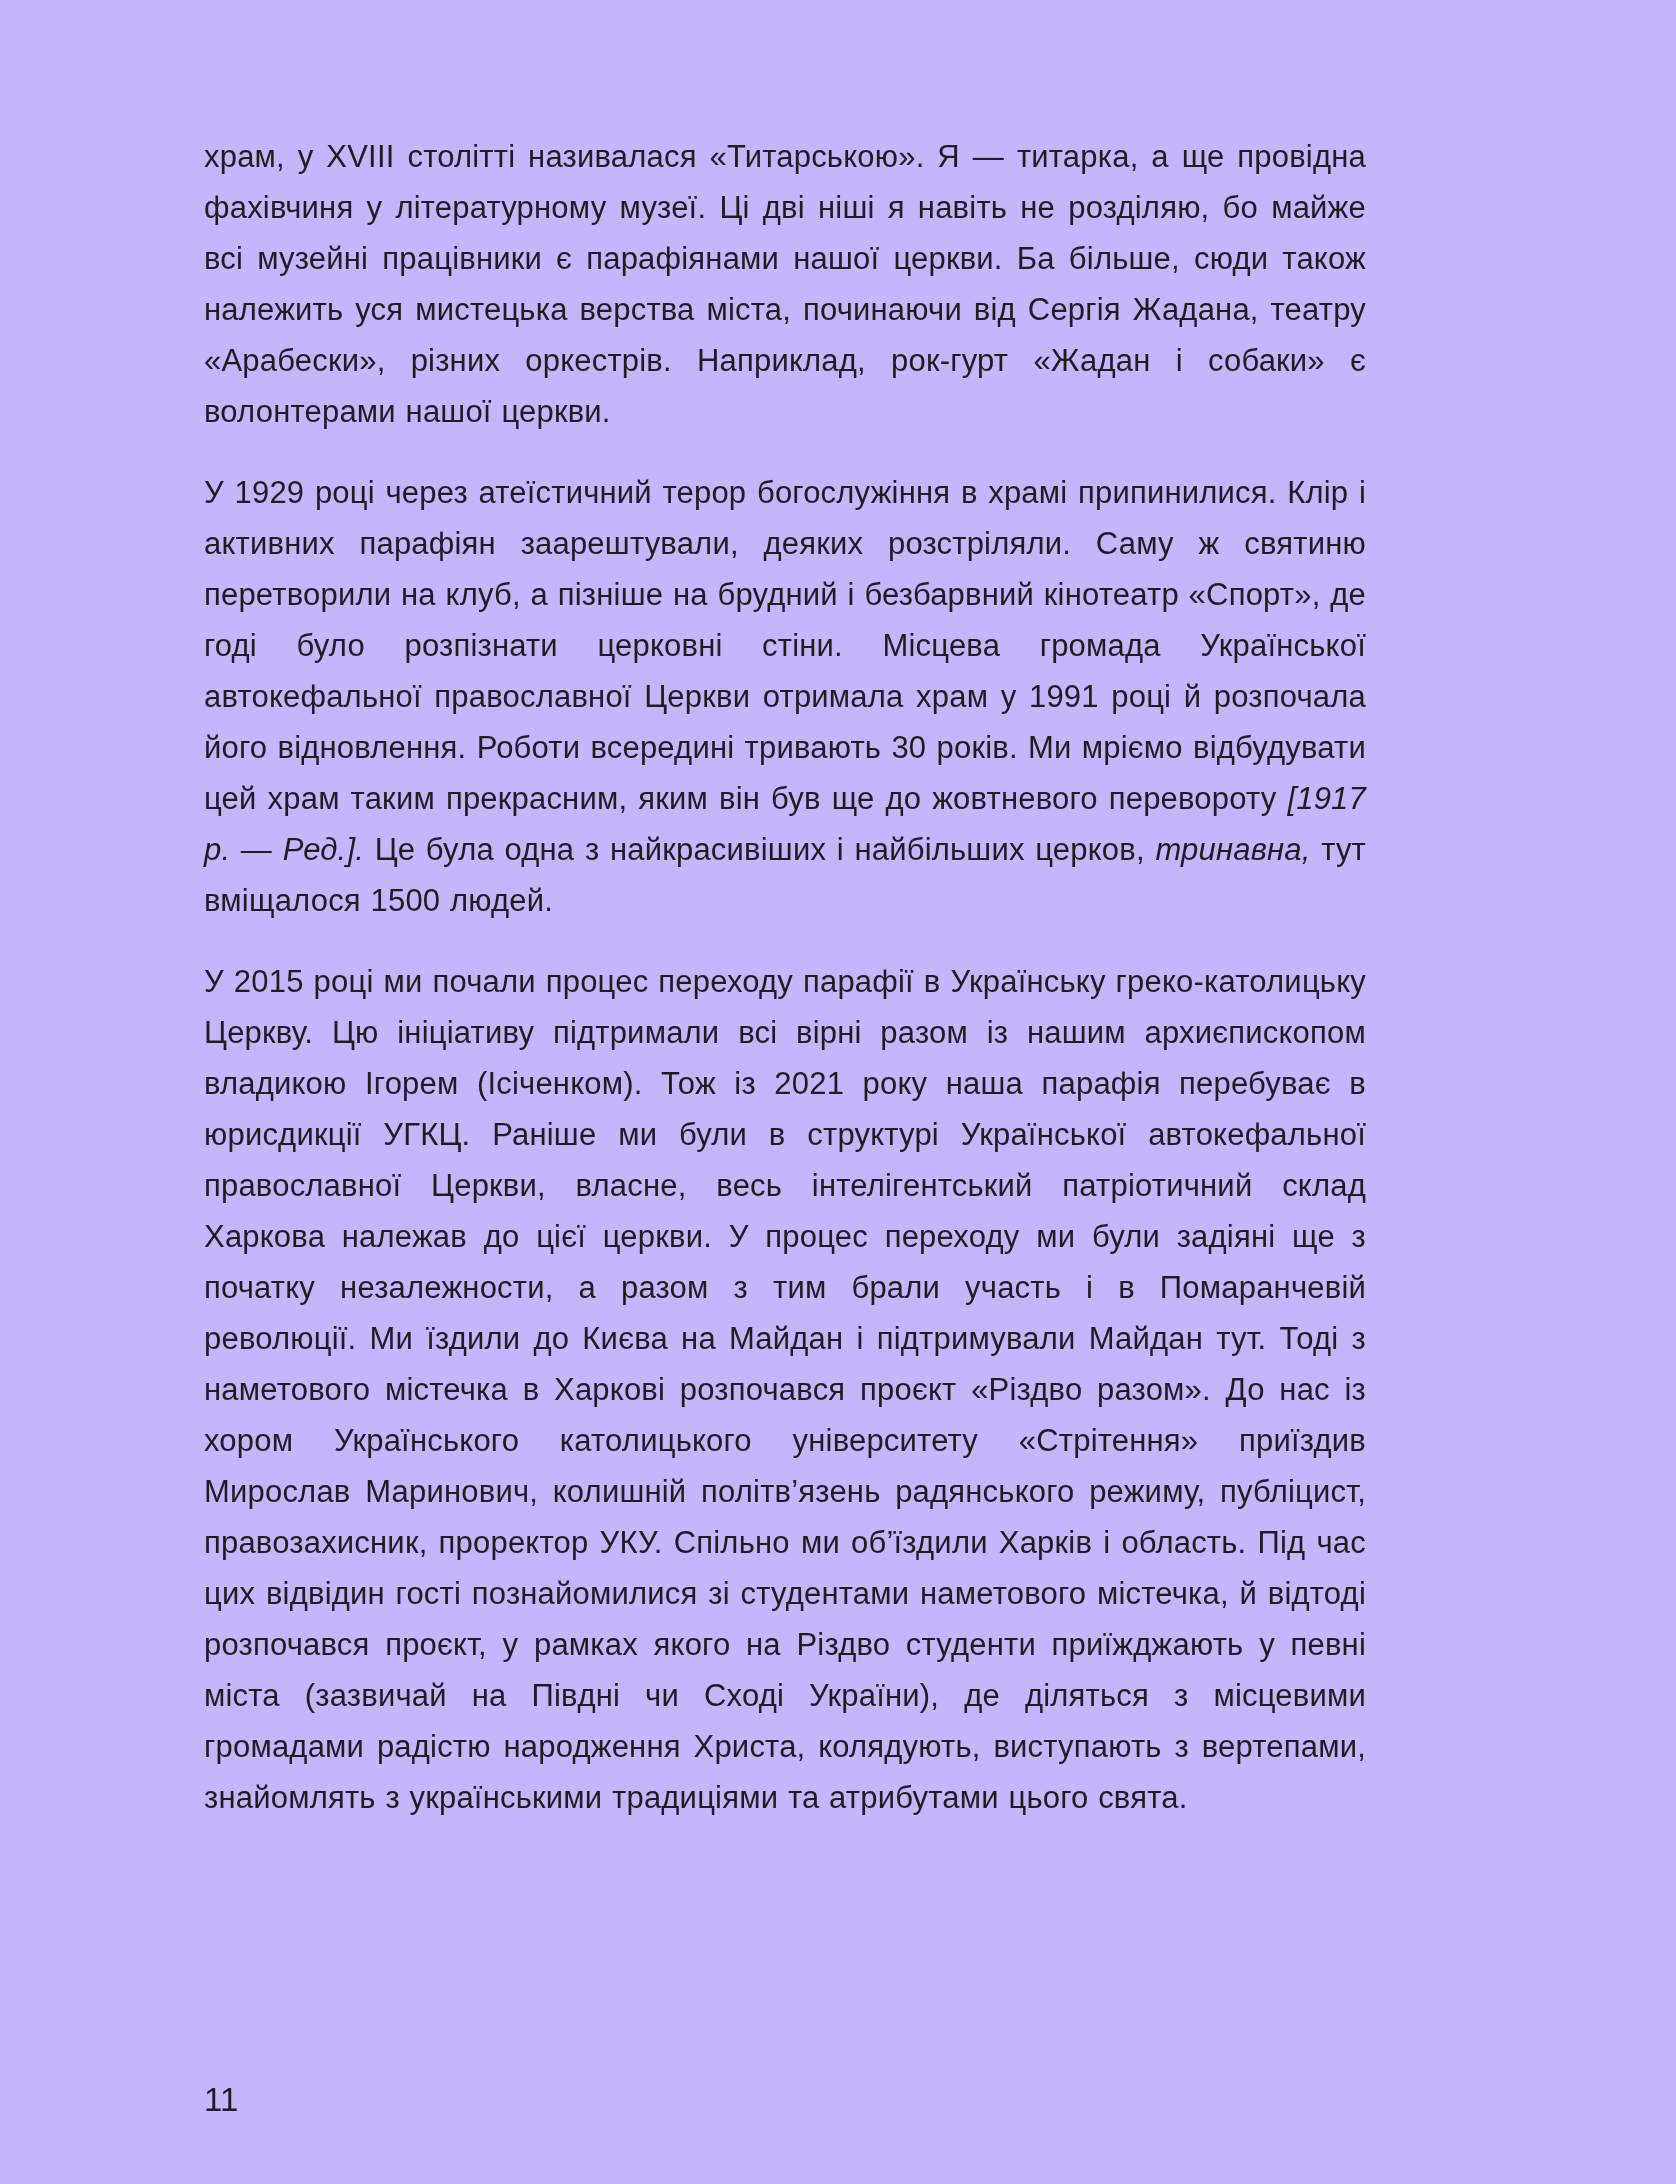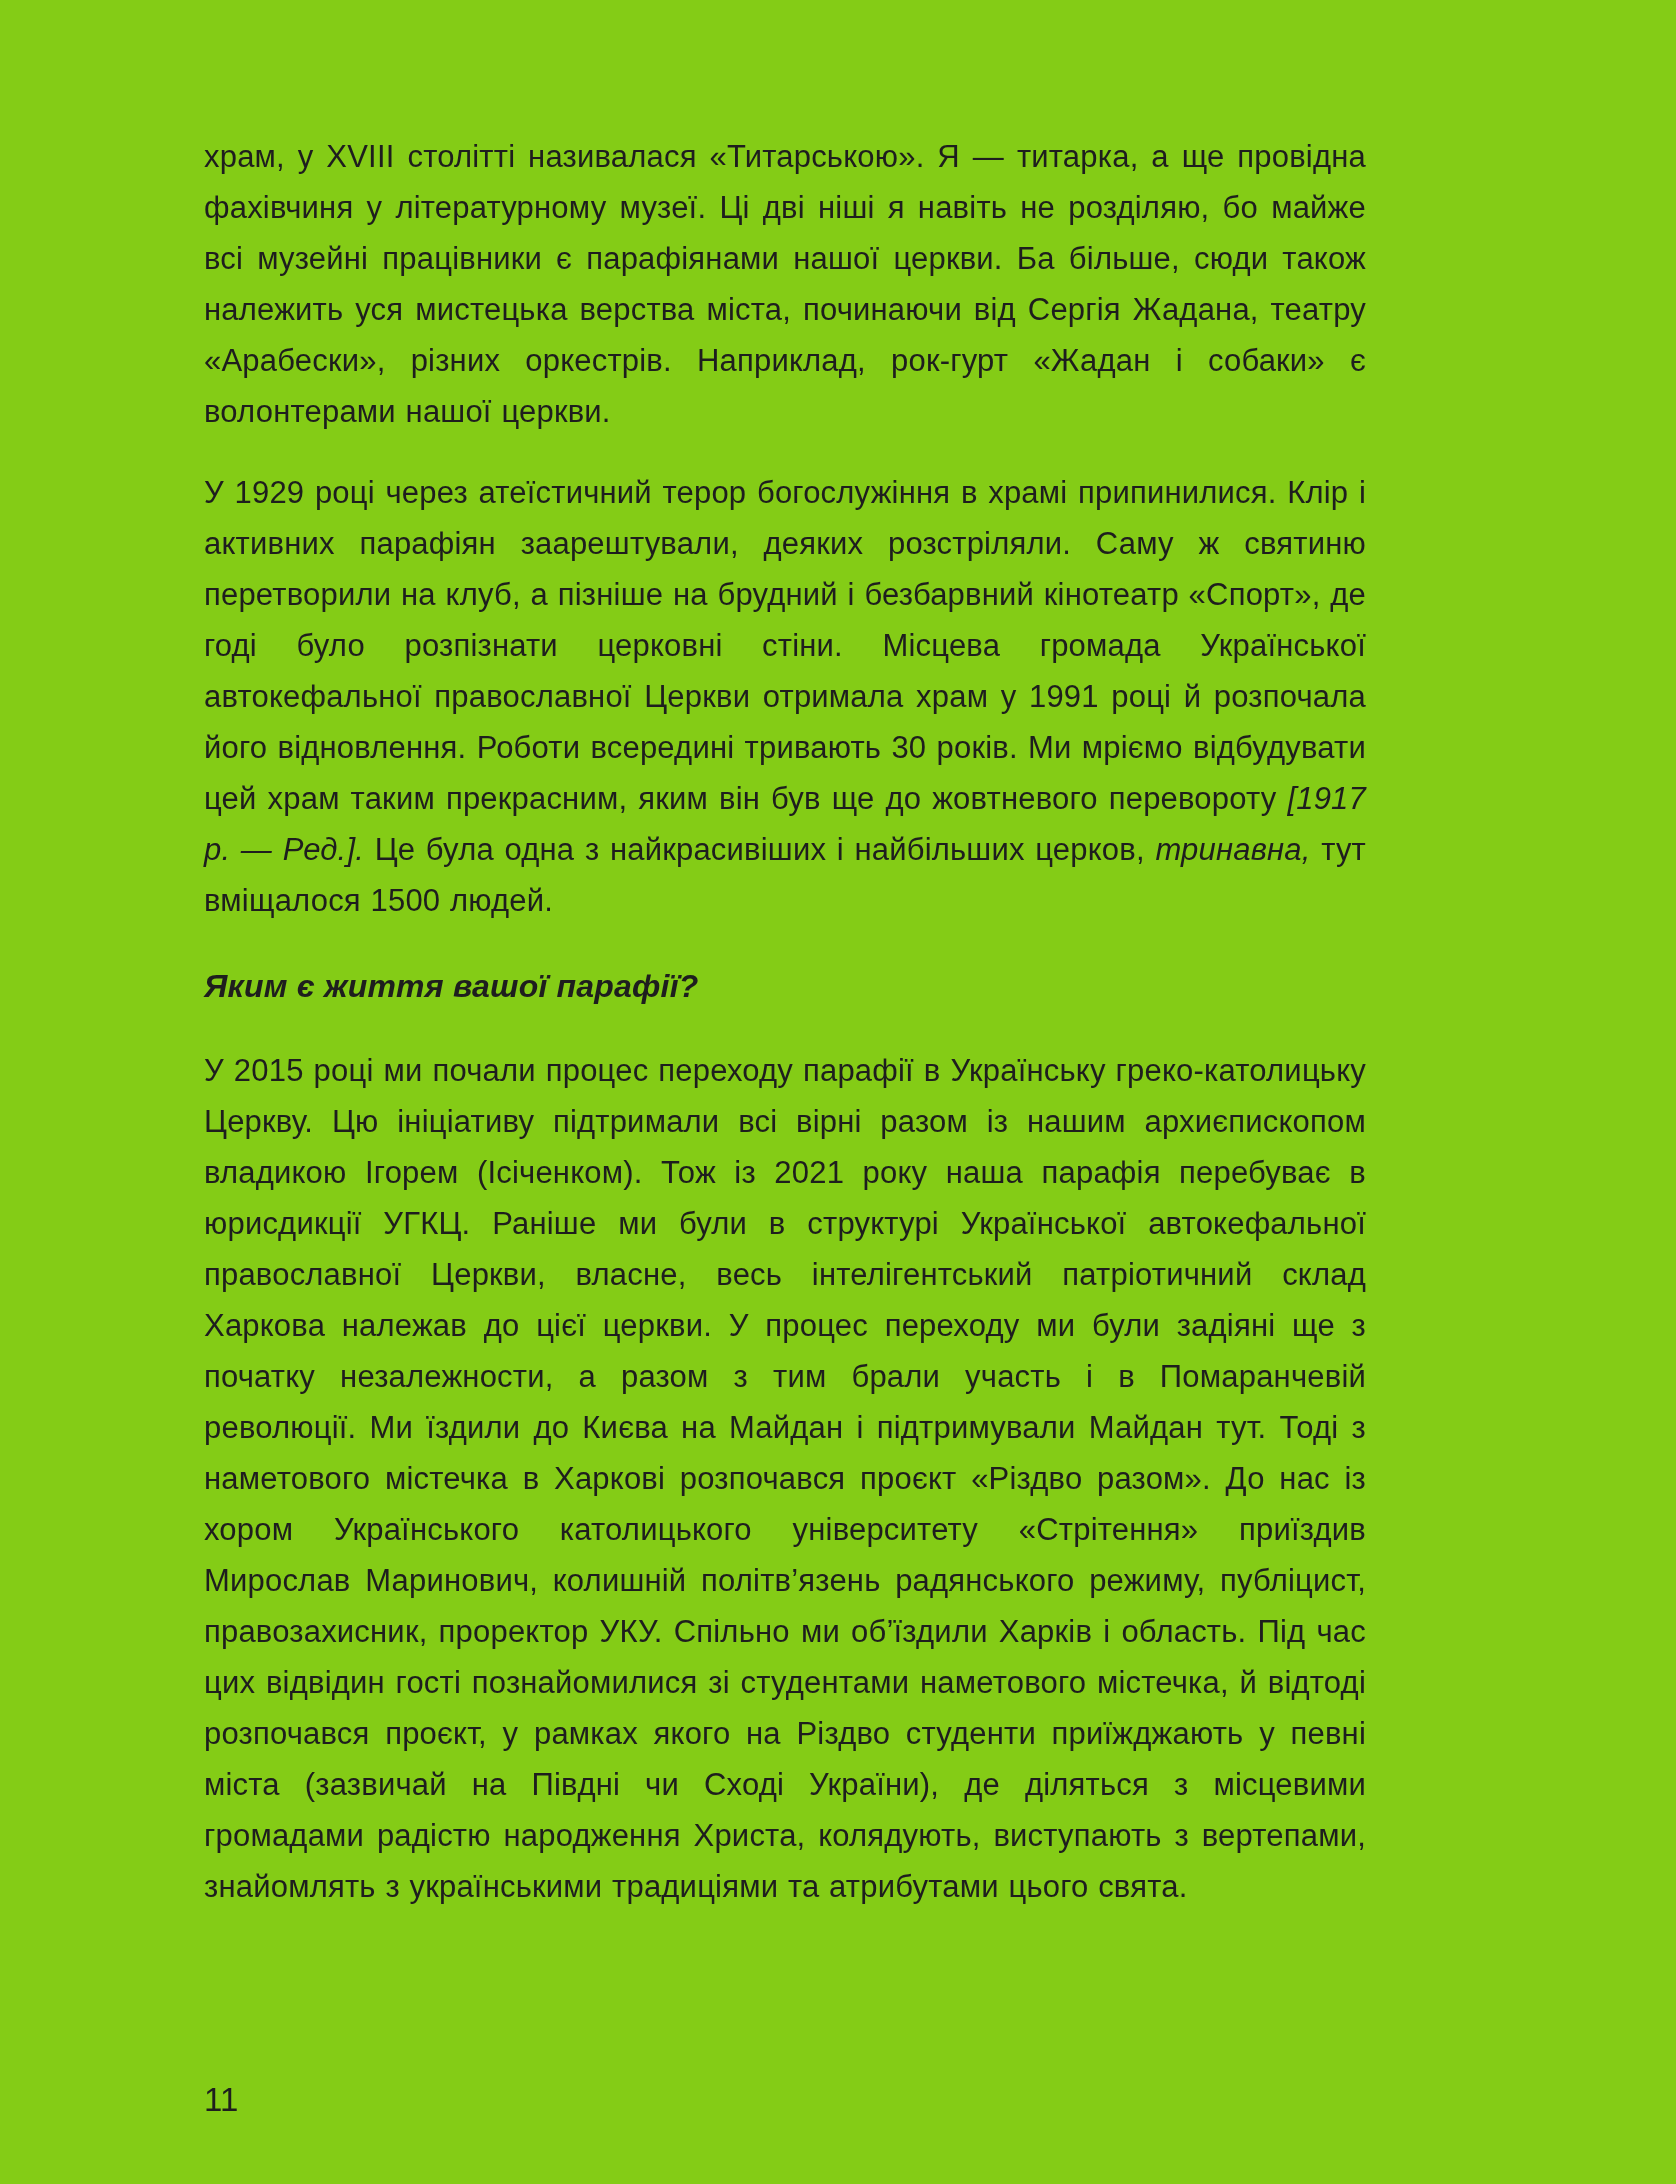--- a/index.html
+++ b/index.html
@@ -11,21 +11,21 @@
     height: 2184px;
     background: #ffffff;
     position: relative;
     font-family: "Liberation Sans", sans-serif;
     color: #1e1e1e;
     overflow: hidden;
   }
   .page {
     position: absolute;
     inset: 0;
-    background: #84cc16;
+    background: #c4b5fd;
   }
   .text-block {
     position: absolute;
     left: 204px;
     top: 131px;
     width: 1162px;
   }
   p.body-text {
     font-size: 31px;
     line-height: 51px;
@@ -57,21 +57,20 @@
 </head>
 <body>
 
 <div class="page">
   <main class="text-block">
 
     <p class="body-text">храм, у XVIII столітті називалася «Титарською». Я — титарка, а ще провідна фахівчиня у літературному музеї. Ці дві ніші я навіть не розділяю, бо майже всі музейні працівники є парафіянами нашої церкви. Ба більше, сюди також належить уся мистецька верства міста, починаючи від Сергія Жадана, театру «Арабески», різних оркестрів. Наприклад, рок-гурт «Жадан і собаки» є волонтерами нашої церкви.</p>
 
     <p class="body-text"><span>У 1929 році через атеїстичний терор богослужіння в храмі припинилися. Клір і активних парафіян заарештували, деяких розстріляли. Саму ж святиню перетворили на клуб, а пізніше на брудний і безбарвний кінотеатр «Спорт», де годі було розпізнати церковні стіни. Місцева громада Української автокефальної православної Церкви отримала храм у 1991 році й розпочала його відновлення. Роботи всередині тривають 30 років. Ми мріємо відбудувати цей храм таким прекрасним, яким він був ще до жовтневого перевороту </span><em class="inline-italic">[1917 р. — Ред.].</em><span> Це була одна з найкрасивіших і найбільших церков, </span><em class="inline-italic">тринавна,</em><span> тут вміщалося 1500 людей.</span></p>
 
-    <h2 class="question-heading">Яким є життя вашої парафії?</h2>
 
     <p class="body-text">У 2015 році ми почали процес переходу парафії в Українську греко-католицьку Церкву. Цю ініціативу підтримали всі вірні разом із нашим архиєпископом владикою Ігорем (Ісіченком). Тож із 2021 року наша парафія перебуває в юрисдикції УГКЦ. Раніше ми були в структурі Української автокефальної православної Церкви, власне, весь інтелігентський патріотичний склад Харкова належав до цієї церкви. У процес переходу ми були задіяні ще з початку незалежности, а разом з тим брали участь і в Помаранчевій революції. Ми їздили до Києва на Майдан і підтримували Майдан тут. Тоді з наметового містечка в Харкові розпочався проєкт «Різдво разом». До нас із хором Українського католицького університету «Стрітення» приїздив Мирослав Маринович, колишній політв’язень радянського режиму, публіцист, правозахисник, проректор УКУ. Спільно ми об’їздили Харків і область. Під час цих відвідин гості познайомилися зі студентами наметового містечка, й відтоді розпочався проєкт, у рамках якого на Різдво студенти приїжджають у певні міста (зазвичай на Півдні чи Сході України), де діляться з місцевими громадами радістю народження Христа, колядують, виступають з вертепами, знайомлять з українськими традиціями та атрибутами цього свята.</p>
 
   </main>
 
   <div class="page-number">11</div>
 </div>
 
 
 </body></html>

